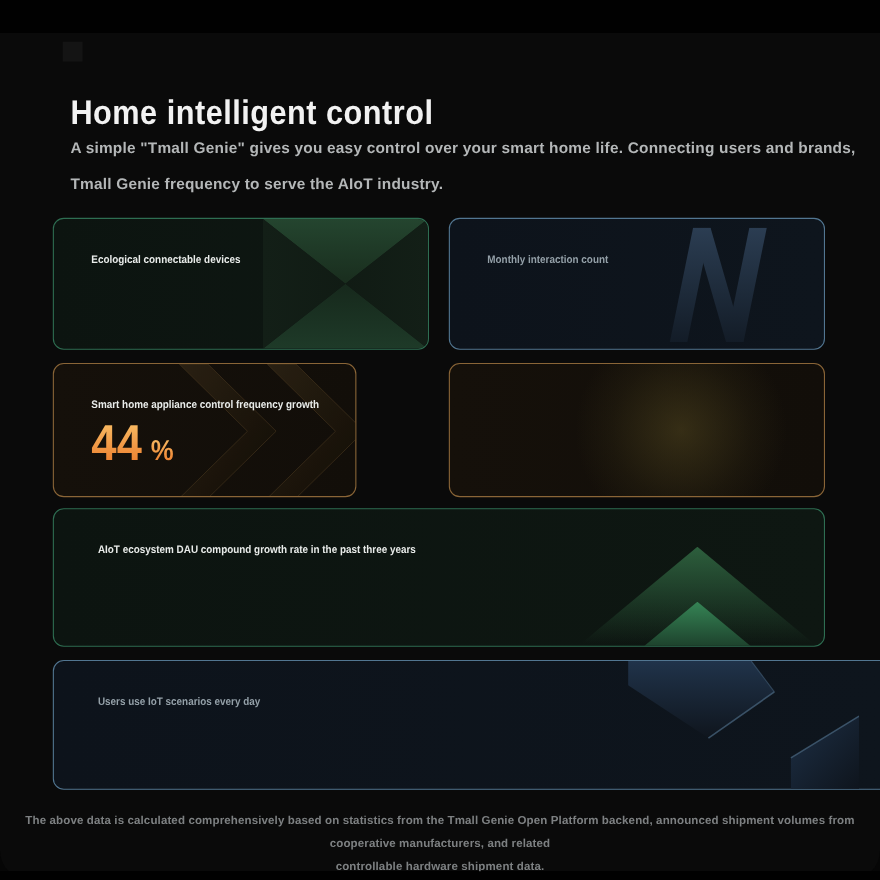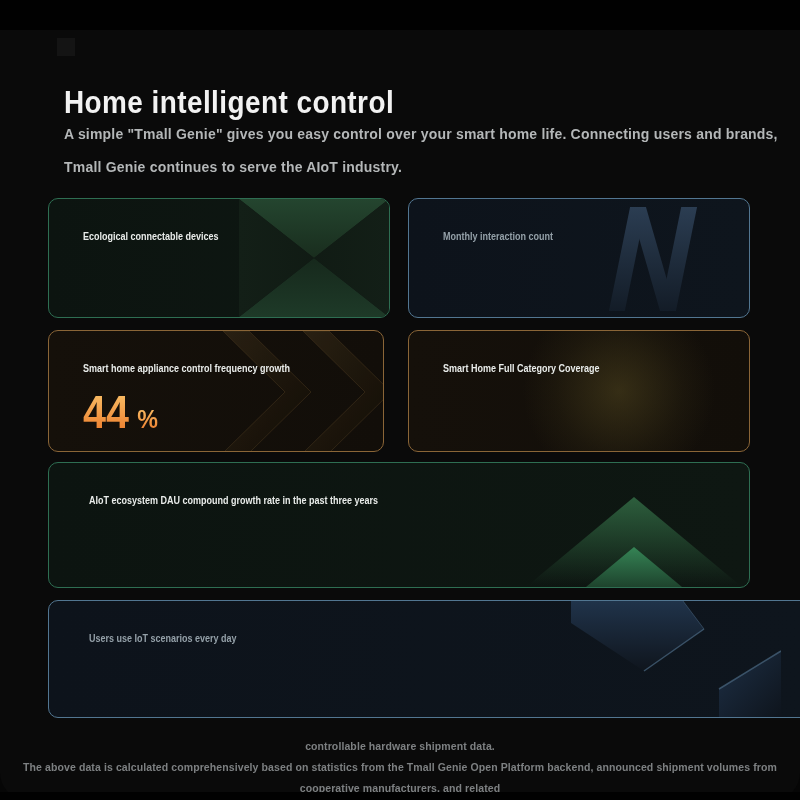--- a/index.html
+++ b/index.html
@@ -30,21 +30,21 @@
     padding:28px 0 0 34px;
   }
   .card.green {background:linear-gradient(90deg,#0c1410,#0e1712);border:1px solid #2e6e52;}
   .card.blue  {background:linear-gradient(90deg,#0d131b,#0e151d);border:1px solid #527691;}
   .card.orange{background:linear-gradient(90deg,#15100a,#120e09);border:1px solid #8a6537;}
 
   .card-label{position:relative;z-index:3;font-size:10px;font-weight:700;color:#e9ecea;line-height:20px;}
   .card-label.muted{color:#94a0a8;}
   .card-label .indent{margin-left:6px;}
 
-  .val-row{position:relative;z-index:3;margin-top:10px;line-height:1;}
+  .val-row{position:relative;z-index:3;line-height:1;}
   .val-row.mt-lg{margin-top:16px;}
   .num{font-weight:700;}
   .green-text{color:#4be0a1;}
   .blue-text{color:#58a9e6;}
   .orange-text{
     color:#f5a04a;
     background:linear-gradient(180deg,#f9c068 10%,#ec7c2c 90%);
     -webkit-background-clip:text;background-clip:text;
     -webkit-text-fill-color:transparent;
   }
@@ -90,21 +90,21 @@
 <body>
 
 <div class="stage">
   <div class="band-top"></div>
   <div class="decor-square"></div>
 
   <h1 class="page-title"><span class="cond">Home intelligent control</span></h1>
 
   <div class="subtitle">
     <div>A simple "Tmall Genie" gives you easy control over your smart home life. Connecting users and brands,</div>
-    <div>Tmall Genie continues to serve the AIoT industry.</div>
+    <div>Tmall Genie frequency to serve the AIoT industry.</div>
   </div>
 
   <div class="card green" style="left:48px;top:198px;width:342px;height:120px;">
     <div class="pat pat-x">
       <div class="xt"></div>
       <div class="xb"></div>
       <div class="xl"></div>
       <div class="xr"></div>
     </div>
     <div class="card-label"><span class="cond">Ecological connectable devices</span></div>
@@ -118,40 +118,39 @@
             <stop offset="1" stop-color="#131c27"></stop>
         </linearGradient>
       </defs>
       <polygon points="0,118 24,0 42,0 18,118" fill="url(#gN)"></polygon>
       <polygon points="24,0 42,0 76,118 58,118" fill="url(#gN)"></polygon>
       <polygon points="58,118 82,0 100,0 76,118" fill="url(#gN)"></polygon>
     </svg>
     <div class="card-label muted"><span class="cond">Monthly interaction count</span></div>
   </div>
 
-  <div class="card orange" style="left:48px;top:330px;width:336px;height:122px;">
+  <div class="card orange" style="left:48px;top:330px;width:276px;height:122px;">
     <svg class="pat pat-chev" width="200" height="122" viewBox="0 0 200 122">
       <defs>
         <linearGradient id="gC" x1="0" y1="0" x2="1" y2="1">
           <stop offset="0" stop-color="#2d2314"></stop>
             <stop offset="1" stop-color="#120d07"></stop>
         </linearGradient>
       </defs>
       <polygon points="40,0 66,0 128,61 66,122 40,122 102,61" fill="url(#gC)" stroke="#4a3920" stroke-width="0.6" opacity="0.9"></polygon>
       <polygon points="120,0 146,0 208,61 146,122 120,122 182,61" fill="url(#gC)" stroke="#4a3920" stroke-width="0.6" opacity="0.9"></polygon>
     </svg>
     <div class="card-label"><span class="cond">Smart home appliance control frequency growth</span></div>
     <div class="val-row">
       <span class="cond"><span class="num fs46 orange-text">44</span><span class="sfx-pct orange-text">%</span></span>
     </div>
   </div>
 
   <div class="card orange" style="left:408px;top:330px;width:342px;height:122px;">
     <div class="glow"></div>
-    <div class="card-label"><span class="cond">Smart Home Full Category Coverage</span></div>
   </div>
 
   <div class="card green" style="left:48px;top:462px;width:702px;height:126px;">
     <div class="m-big"></div>
     <div class="m-small"></div>
     <div class="card-label"><span class="cond indent">AIoT ecosystem DAU compound growth rate in the past three years</span></div>
   </div>
 
   <div class="card blue" style="left:48px;top:600px;width:762px;height:118px;">
     <svg class="pat pat-zig" width="210" height="118" viewBox="0 0 210 118">
@@ -168,18 +167,18 @@
       <polygon points="0,0 112,0 133,28 73,70 0,22" fill="url(#gZa)"></polygon>
       <polyline points="133,28 73,70" fill="none" stroke="#4c6983" stroke-width="1.5" opacity="0.7"></polyline>
       <polyline points="112,0 133,28" fill="none" stroke="#4c6983" stroke-width="1" opacity="0.5"></polyline>
       <polygon points="148,88 210,50 210,118 148,118" fill="url(#gZb)"></polygon>
       <polyline points="148,88 210,50" fill="none" stroke="#4c6983" stroke-width="1.5" opacity="0.7"></polyline>
     </svg>
     <div class="card-label muted"><span class="cond indent">Users use IoT scenarios every day</span></div>
   </div>
 
   <div class="footer">
+    <div>The above data is calculated comprehensively based on statistics from the Tmall Genie Open Platform backend, announced shipment volumes from cooperative manufacturers, and related</div>
     <div>controllable hardware shipment data.</div>
-    <div>The above data is calculated comprehensively based on statistics from the Tmall Genie Open Platform backend, announced shipment volumes from cooperative manufacturers, and related</div>
   </div>
 
   <div class="band-bottom"></div>
 </div>
 
 </body></html>

